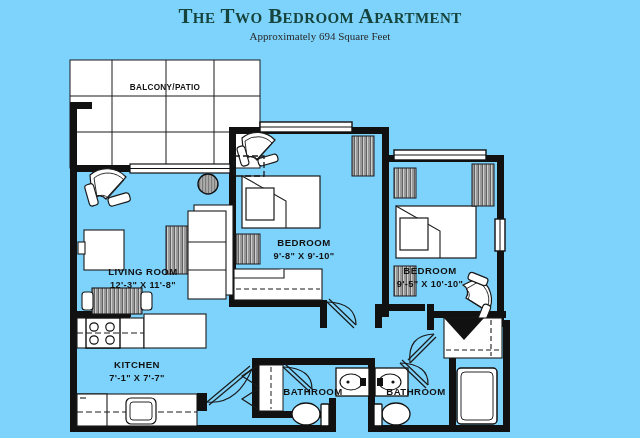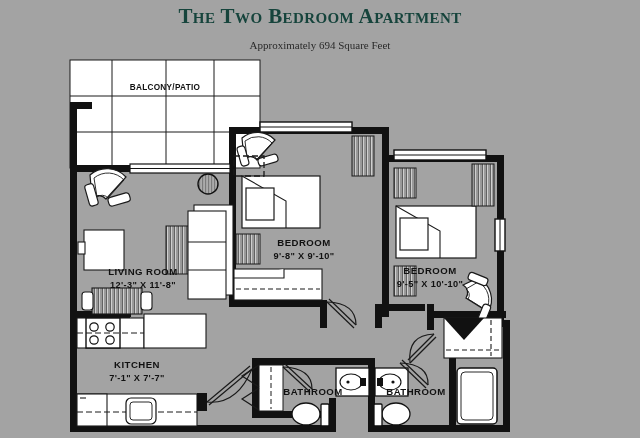--- a/index.html
+++ b/index.html
@@ -5,42 +5,42 @@
   html, body {
     margin: 0; padding: 0;
     width: 640px; height: 438px;
     background: #ffffff;
     font-family: "Liberation Sans", sans-serif;
     overflow: hidden;
   }
   #page {
     position: relative;
     width: 640px; height: 438px;
-    background: #a3a3a3;
+    background: #7dd3fc;
   }
   .title-block {
     position: absolute;
     top: 4px; left: 0; width: 640px;
     text-align: center;
   }
   .plan-title {
     font-family: "Liberation Serif", serif;
     font-variant: small-caps;
     font-weight: bold;
     font-size: 21px;
     letter-spacing: 0.4px;
     color: #16443c;
     line-height: 24px;
   }
   .plan-subtitle {
     font-family: "Liberation Serif", serif;
     font-size: 11px;
     color: #2a2a2a;
     line-height: 14px;
-    margin-top: 10px;
+    margin-top: 1px;
   }
   .plan-wrap {
     position: absolute;
     top: 56px; left: 64px;
     width: 480px; height: 382px;
   }
   svg.floorplan { display: block; }
   text.room-label {
     font-family: "Liberation Sans", sans-serif;
     font-weight: bold;

